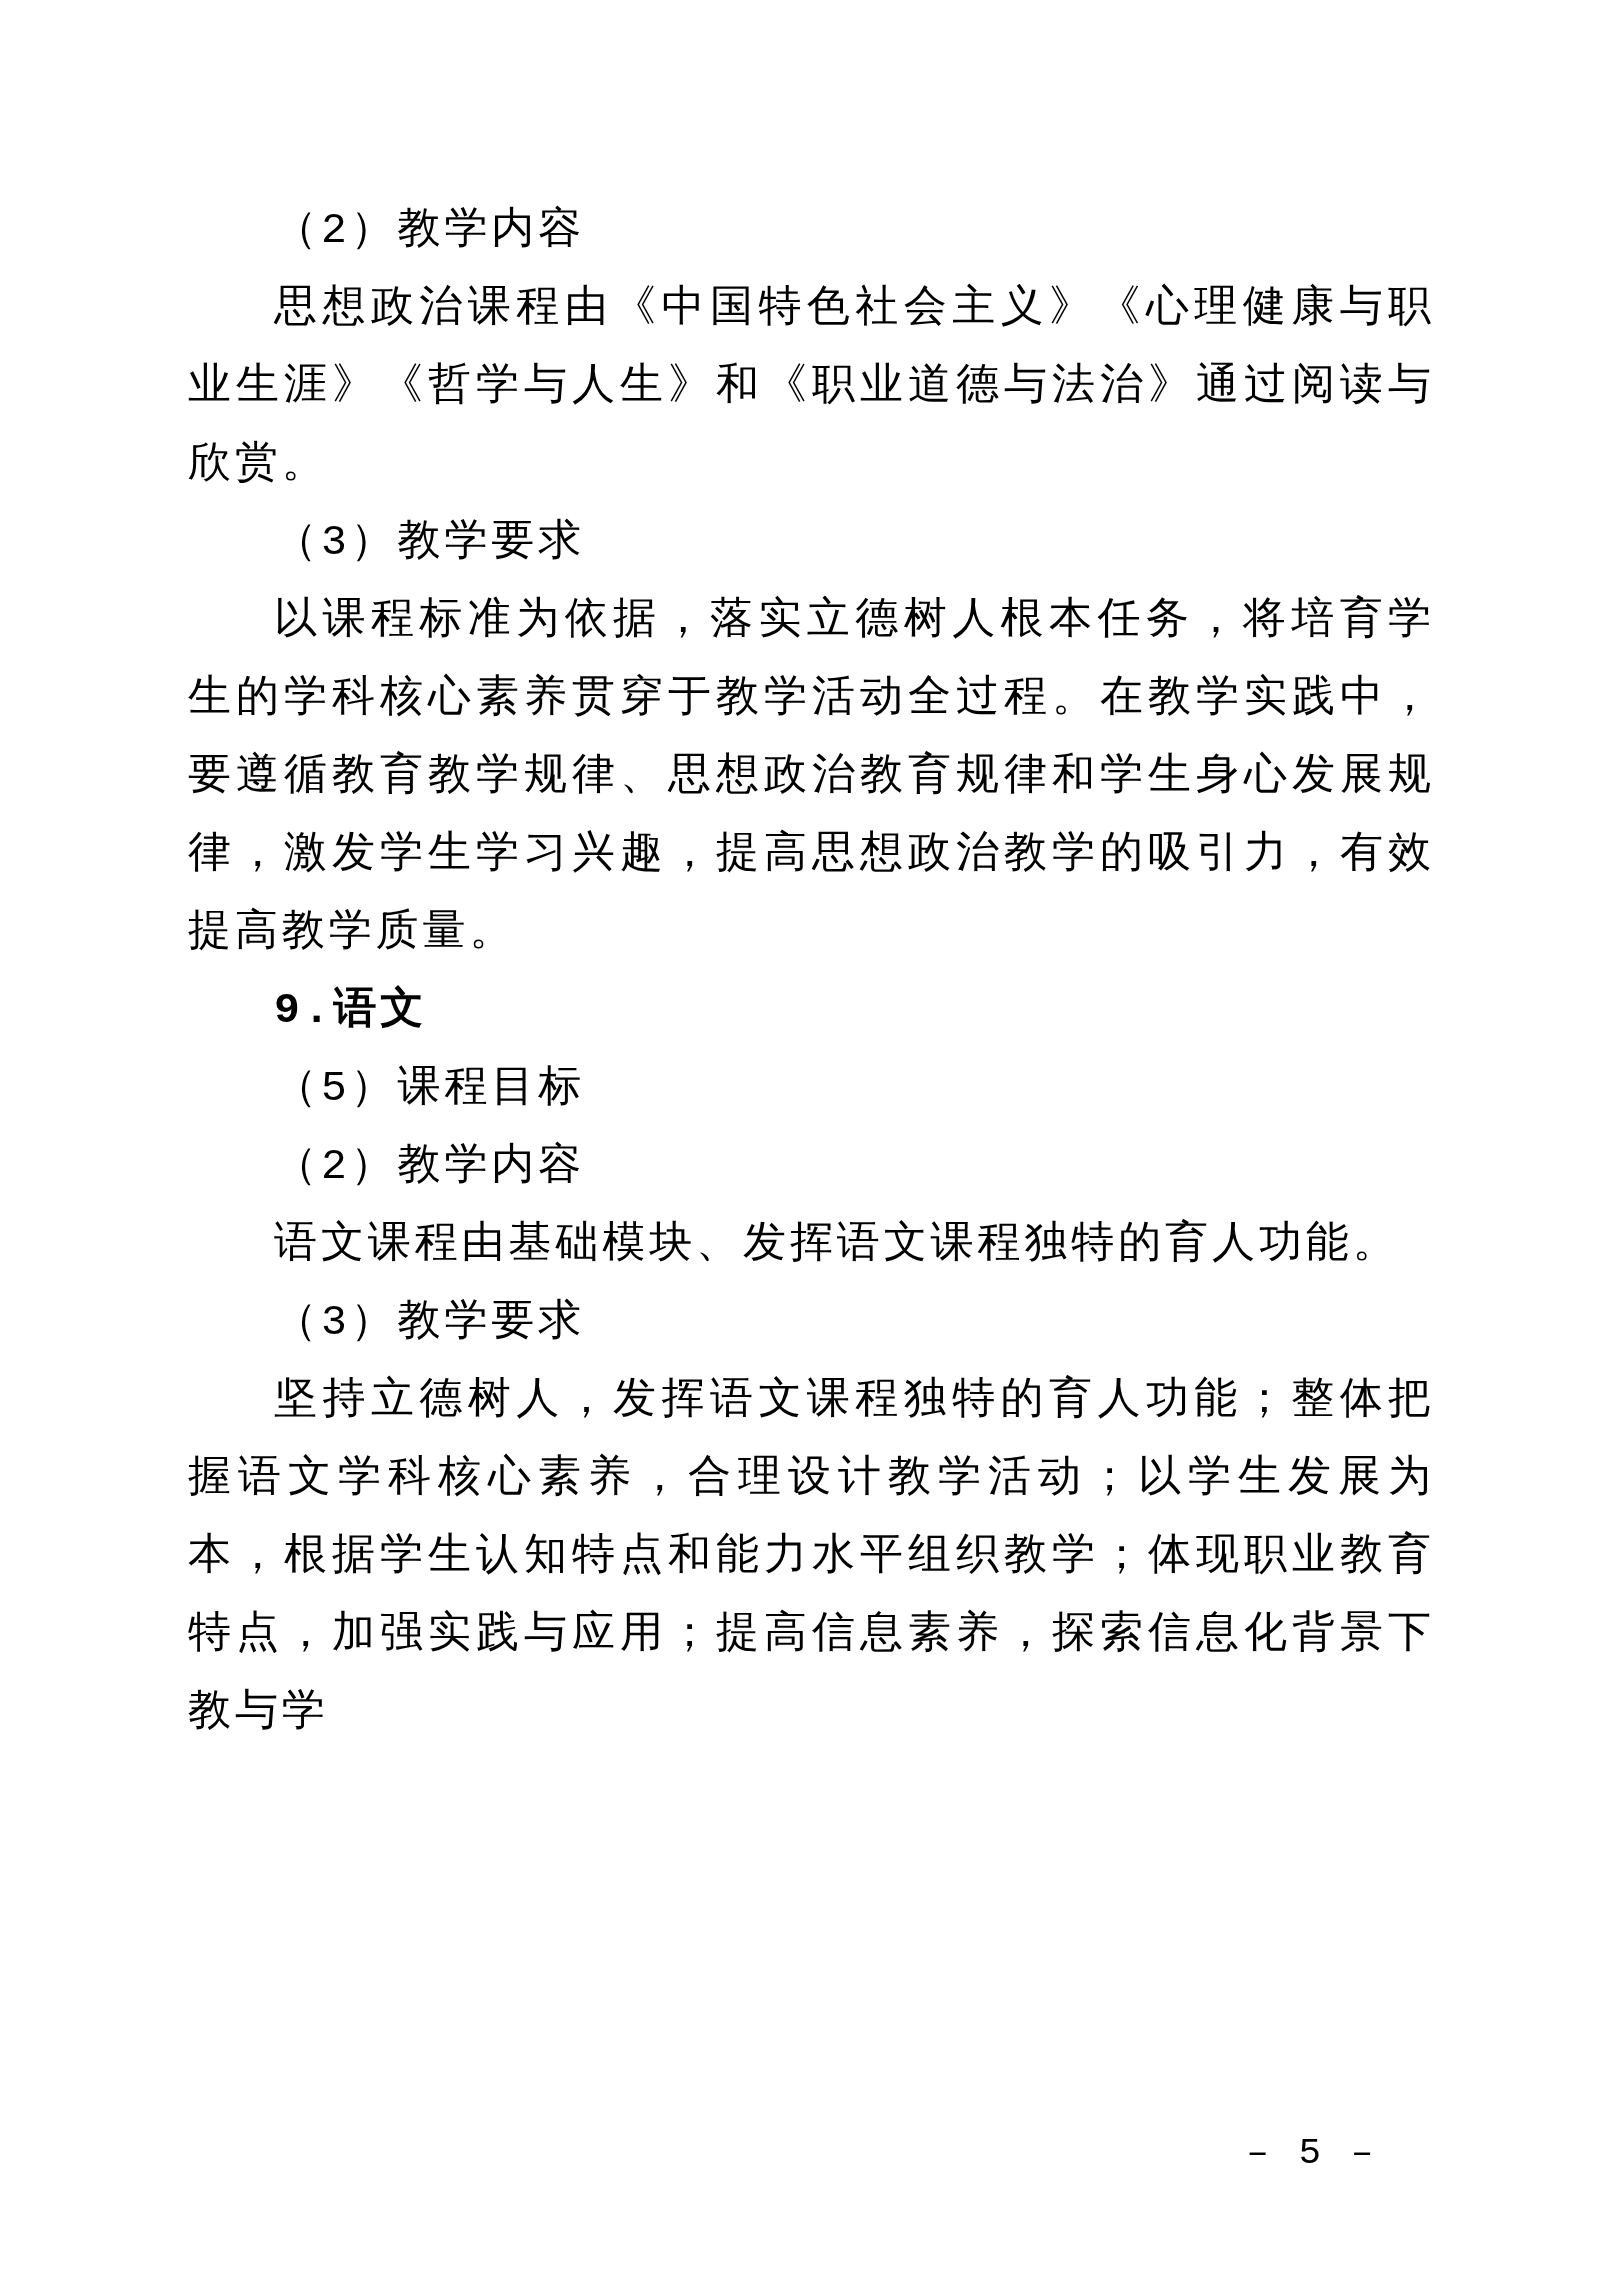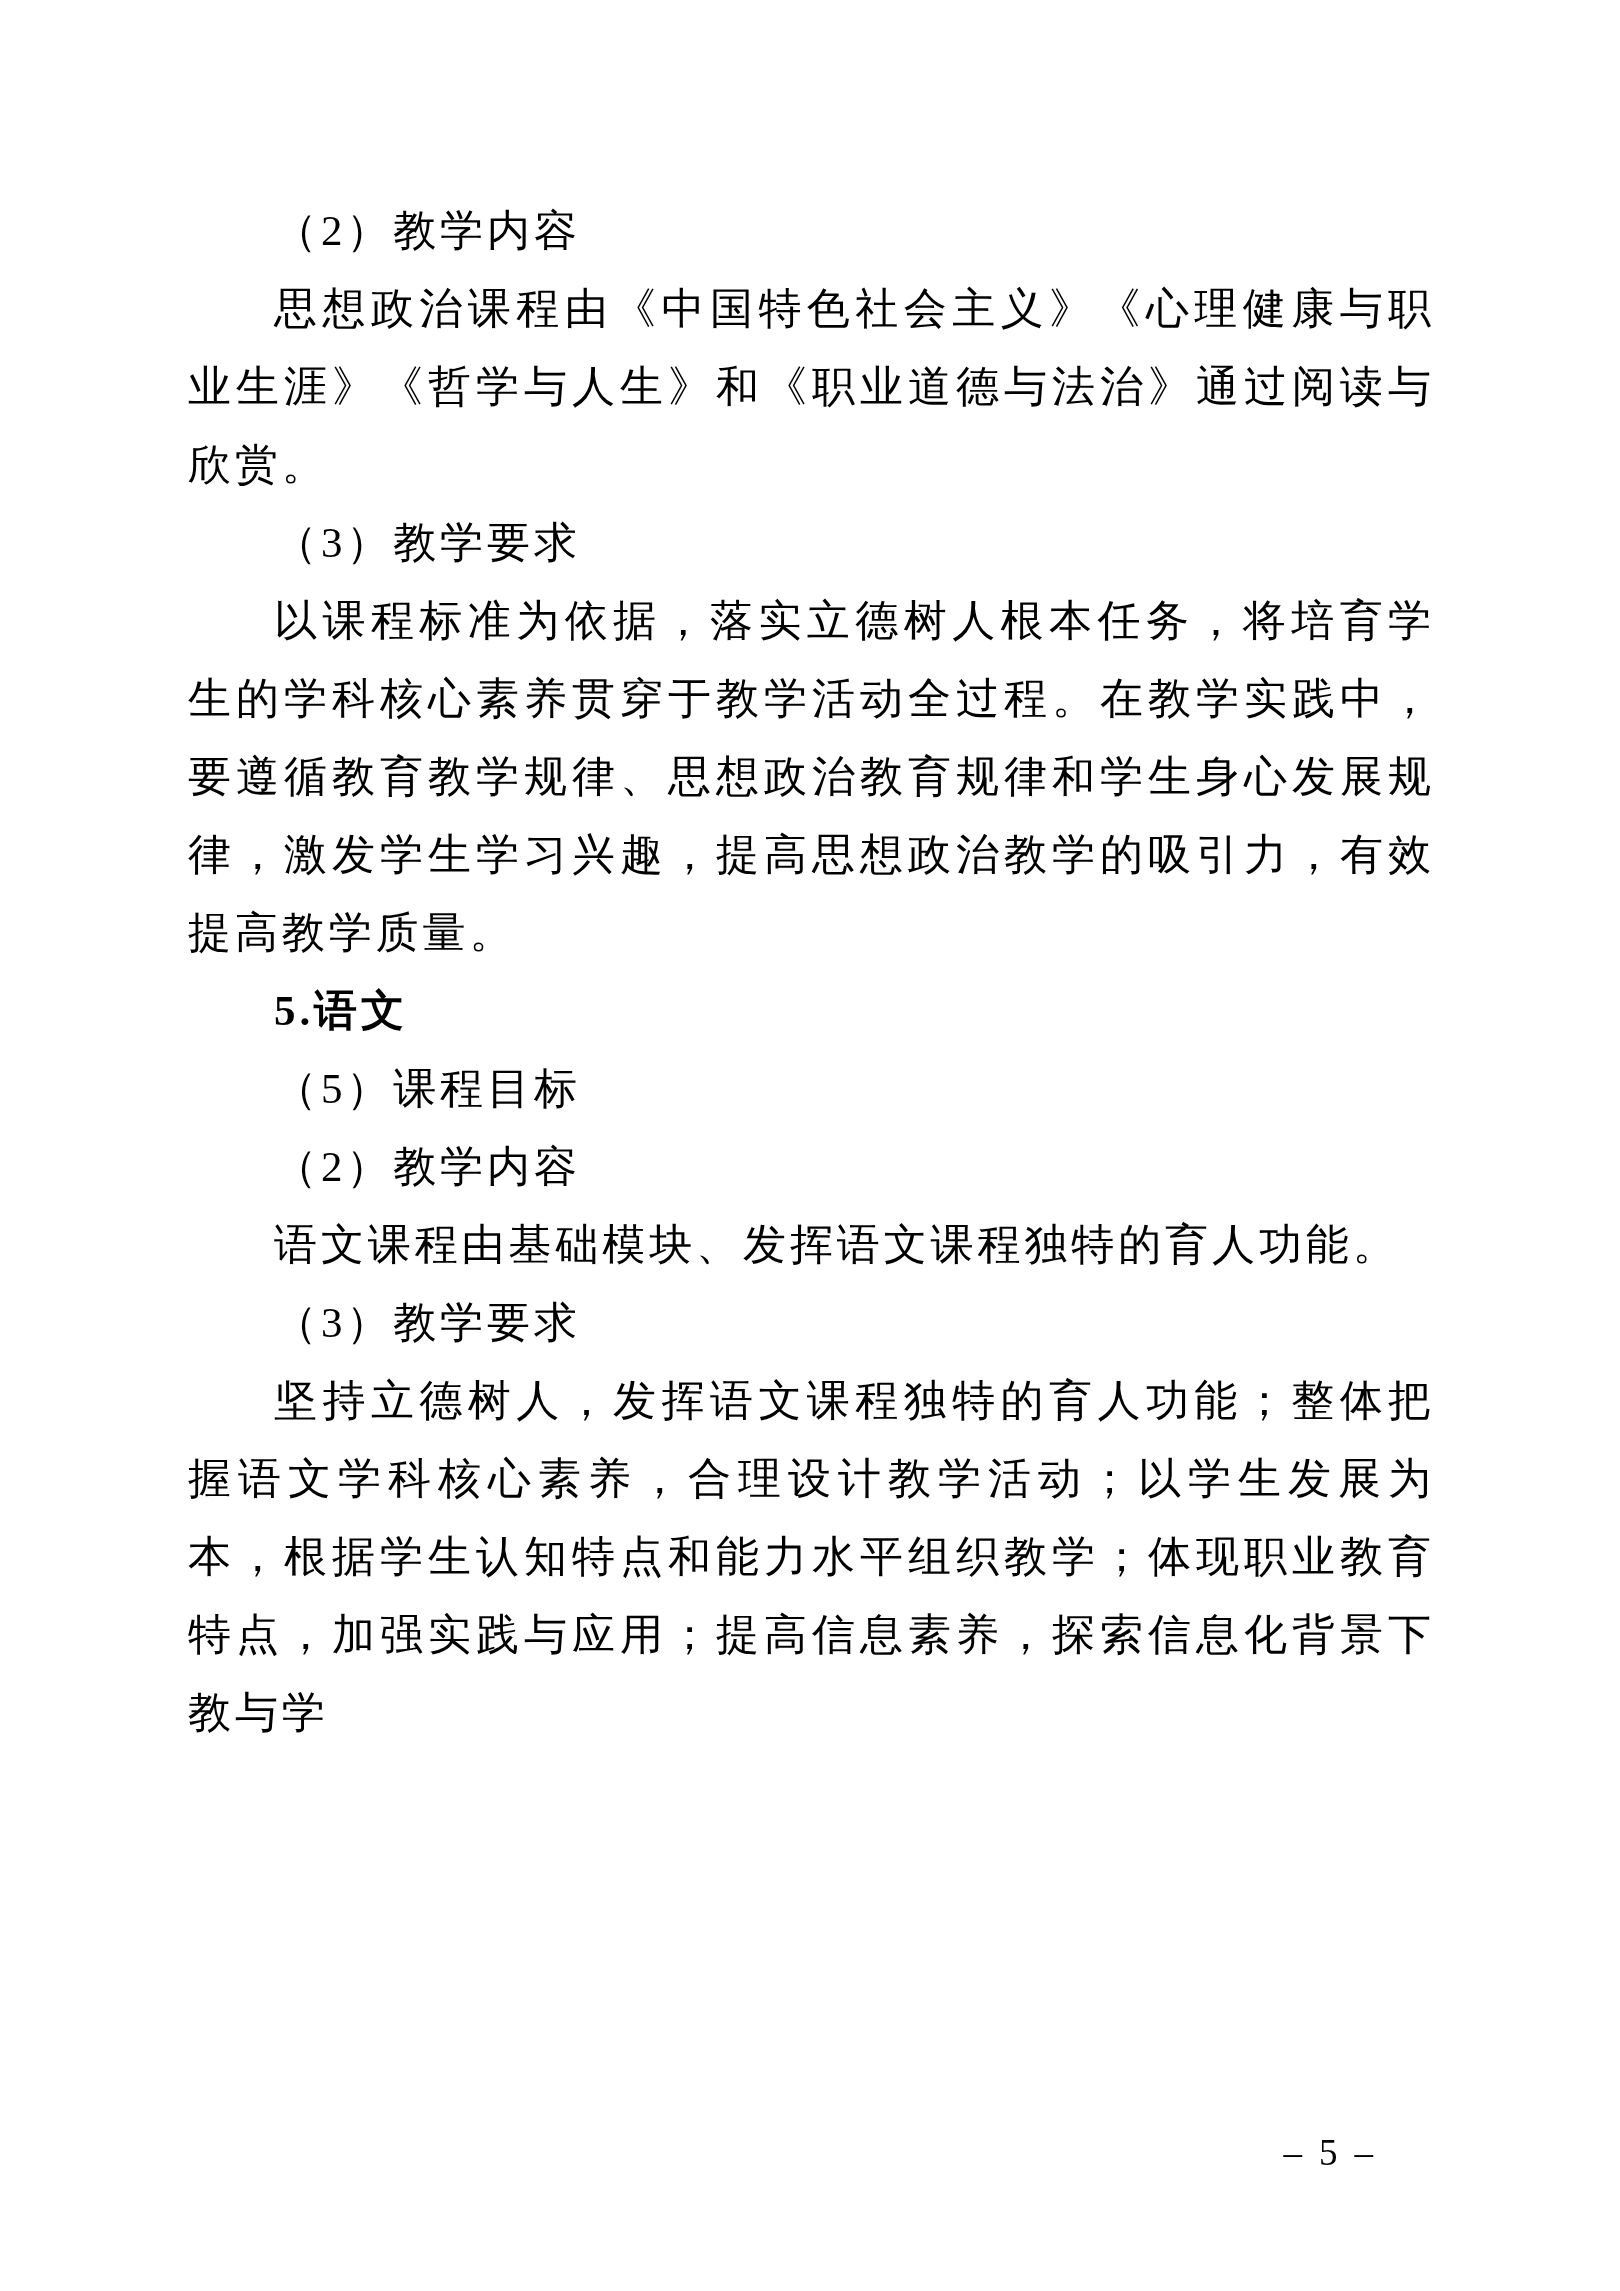--- a/index.html
+++ b/index.html
@@ -6,21 +6,21 @@
     margin: 0;
     padding: 0;
     background: #ffffff;
   }
   .page {
     position: relative;
     width: 1620px;
     height: 2292px;
     background: #ffffff;
     overflow: hidden;
-    font-family: Liberation Serif, serif;
+    font-family: Liberation Mono, monospace;
     color: #000000;
   }
   .content {
     position: absolute;
     left: 188px;
     top: 192px;
     width: 1247px;
   }
   p.para {
     margin: 0;
@@ -47,21 +47,21 @@
 </style>
 </head>
 <body>
 
 <div class="page">
   <div class="content">
     <p class="para">（2）教学内容</p>
     <p class="para">思想政治课程由《中国特色社会主义》《心理健康与职业生涯》《哲学与人生》和《职业道德与法治》通过阅读与欣赏。</p>
     <p class="para">（3）教学要求</p>
     <p class="para">以课程标准为依据，落实立德树人根本任务，将培育学生的学科核心素养贯穿于教学活动全过程。在教学实践中，要遵循教育教学规律、思想政治教育规律和学生身心发展规律，激发学生学习兴趣，提高思想政治教学的吸引力，有效提高教学质量。</p>
-    <p class="para heading">5.语文</p>
+    <p class="para heading">9.语文</p>
     <p class="para">（5）课程目标</p>
     <p class="para">（2）教学内容</p>
     <p class="para">语文课程由基础模块、发挥语文课程独特的育人功能。</p>
     <p class="para">（3）教学要求</p>
     <p class="para">坚持立德树人，发挥语文课程独特的育人功能；整体把握语文学科核心素养，合理设计教学活动；以学生发展为本，根据学生认知特点和能力水平组织教学；体现职业教育特点，加强实践与应用；提高信息素养，探索信息化背景下教与学</p>
   </div>
   <div class="page-number">– 5 –</div>
 </div>
 
 

